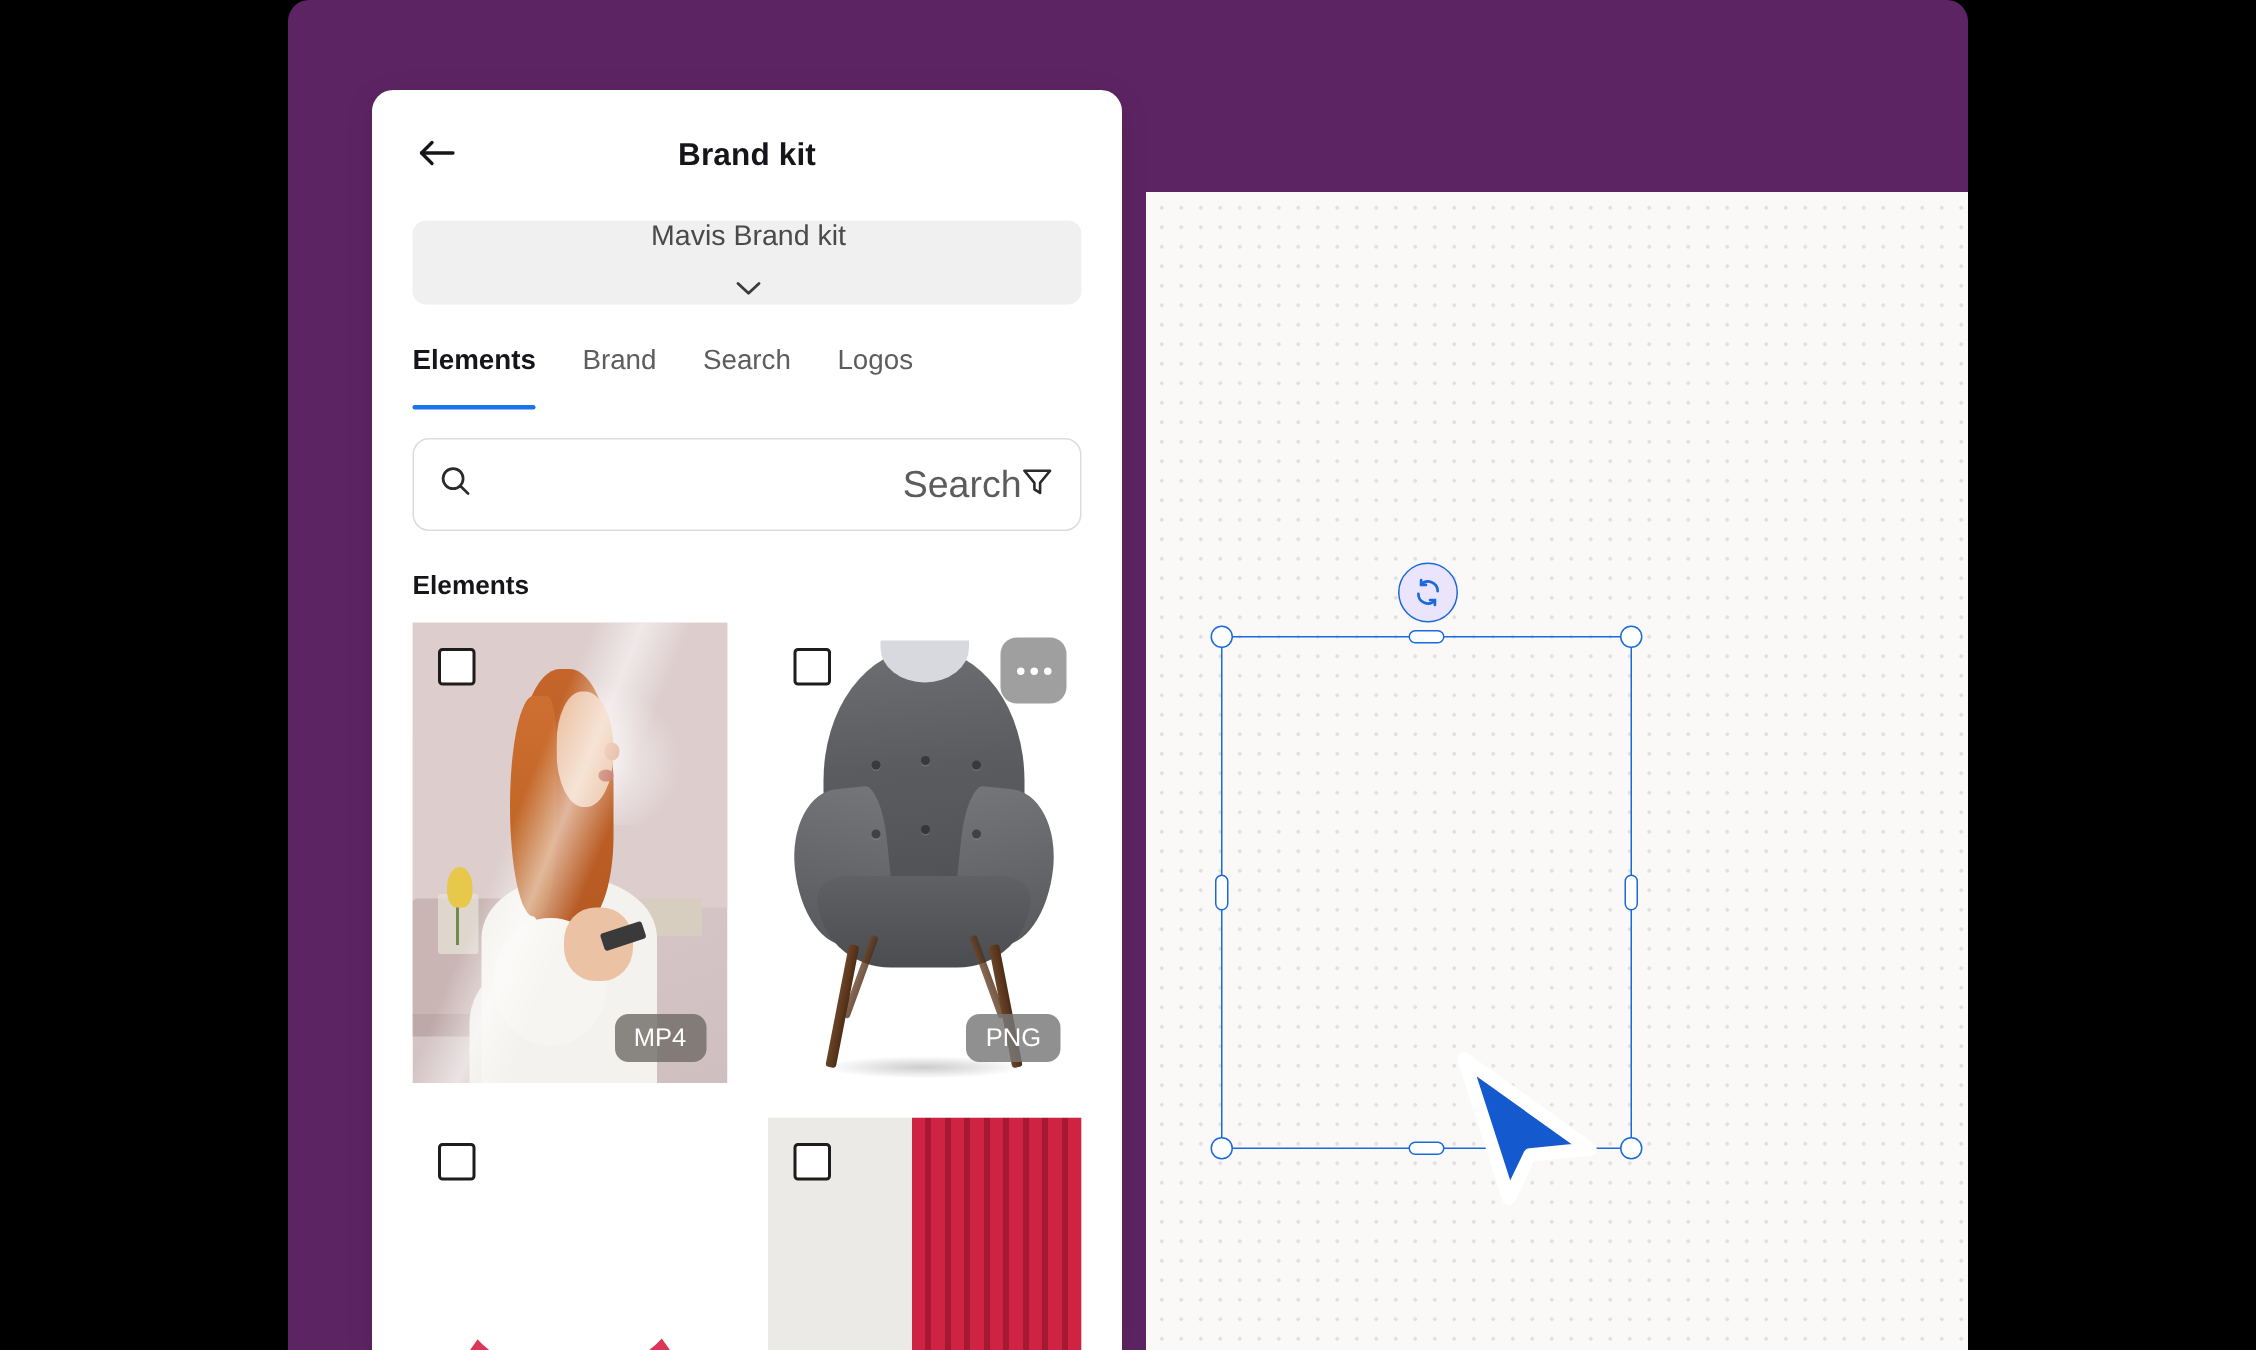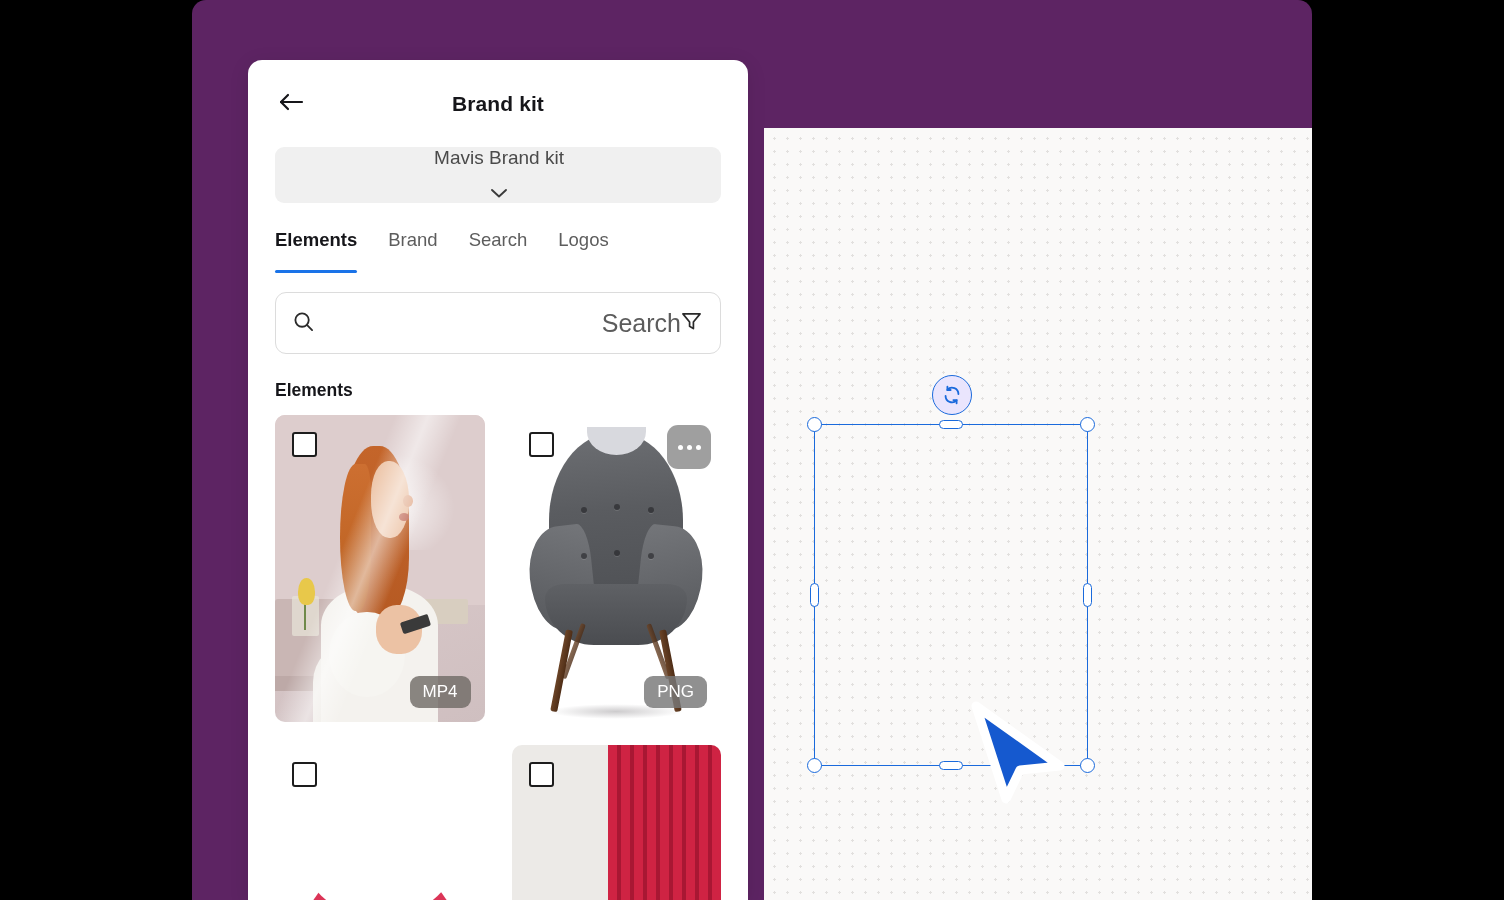--- a/index.html
+++ b/index.html
@@ -118,21 +118,21 @@
   
   #elements-grid {
     margin: 0 27px;
     display: grid;
     grid-template-columns: 1fr 1fr;
     gap: 23px 27px;
   }
   .thumb {
     position: relative;
     height: 307px;
-    border-radius: 10px;
+    border-radius: 0;
     overflow: hidden;
     cursor: pointer;
   }
   .thumb.plain { background: #ffffff; text-align: right; }
   .tile-check {
     position: absolute; left: 17px; top: 17px;
     width: 25px; height: 25px;
     border: 2.5px solid #1d1d1d;
     background: #fff;
     border-radius: 3px;

